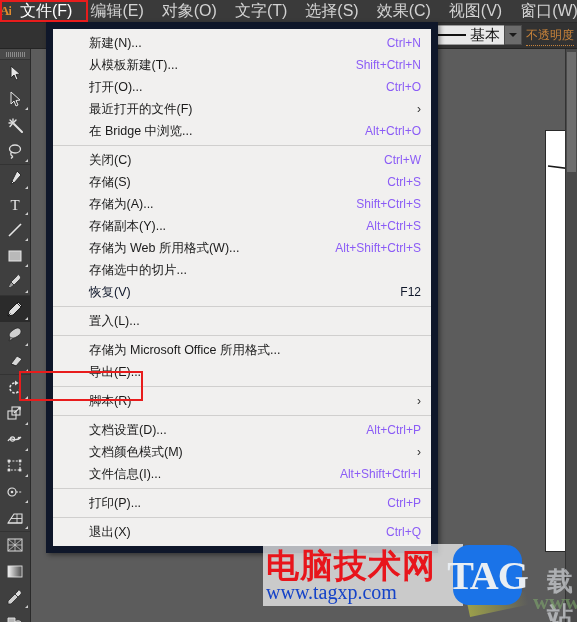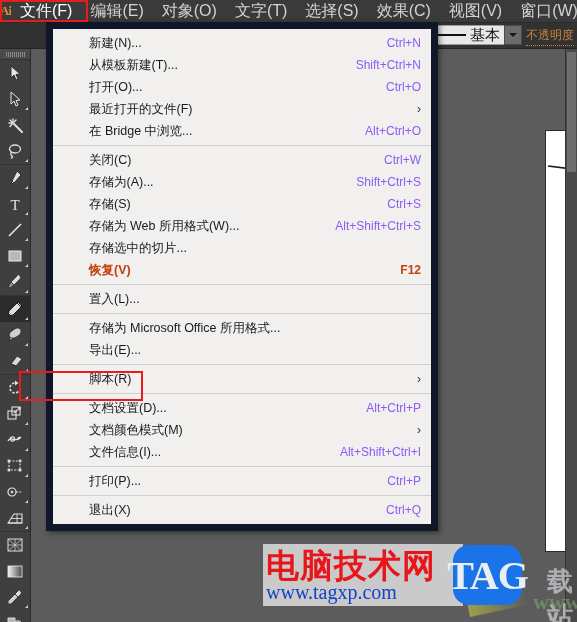--- a/index.html
+++ b/index.html
@@ -109,21 +109,21 @@
     background:#f1f0ef;border:7px solid #0f172a;
     box-shadow:2px 2px 5px rgba(0,0,0,.45);
     padding:3px 0 3px 0;
   }
   .mi{
     position:relative;height:22px;display:flex;align-items:center;
     padding:0 10px 0 36px;color:#1a1a1a;font-size:12.5px;white-space:nowrap;
   }
   .mi .label{flex:1;}
   .mi .accel{color:#8b5cf6;font-size:12px;padding-left:18px;}
-  .mi.disabled .label,.mi.disabled .accel{color:#c2410c;font-weight:bold;}
+  .mi.disabled .label,.mi.disabled .accel{color:#0f172a;}
   .mi .submark{
     font-size:12px;color:#333;line-height:1;padding-left:18px;
   }
   .mi-sep{height:1px;background:#d0cfce;margin:3px 0 3px 0;}
   #export-highlight{
     position:absolute;left:19px;top:371px;width:120px;height:26px;
     border:2px solid #e81c1c;pointer-events:none;
   }
   #file-highlight{
     position:absolute;left:0px;top:0px;width:88px;height:22px;
@@ -436,26 +436,30 @@
     </div>
 
     <div class="mi-sep"></div>
 
     <div>
       <div class="mi">
         <span class="label">关闭(C)</span>
         <span class="accel">Ctrl+W</span>
       </div>
       <div class="mi">
+        <span class="label">存储(S)</span>
+        <span class="accel">Ctrl+S</span>
+      </div>
+      <div class="mi">
         <span class="label">存储为(A)...</span>
         <span class="accel">Shift+Ctrl+S</span>
       </div>
       <div class="mi">
-        <span class="label">存储(S)</span>
-        <span class="accel">Ctrl+S</span>
+        <span class="label">存储副本(Y)...</span>
+        <span class="accel">Alt+Ctrl+S</span>
       </div>
       <div class="mi">
         <span class="label">存储为 Web 所用格式(W)...</span>
         <span class="accel">Alt+Shift+Ctrl+S</span>
       </div>
       <div class="mi">
         <span class="label">存储选中的切片...</span>
         <span class="accel"></span>
       </div>
       <div class="mi disabled">

